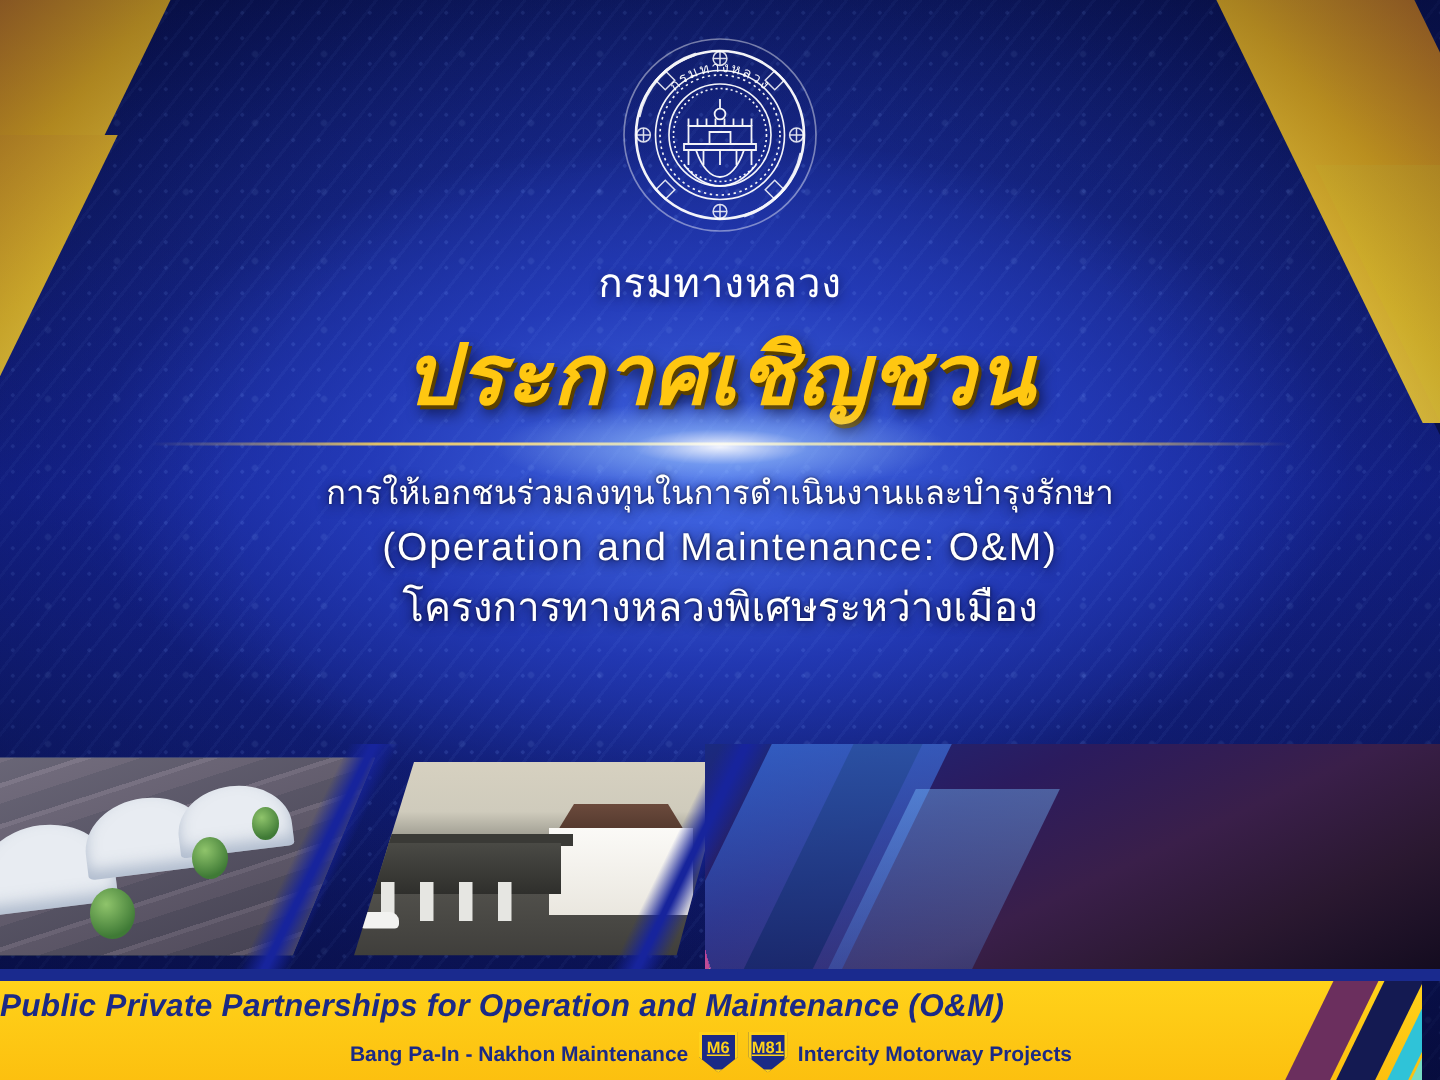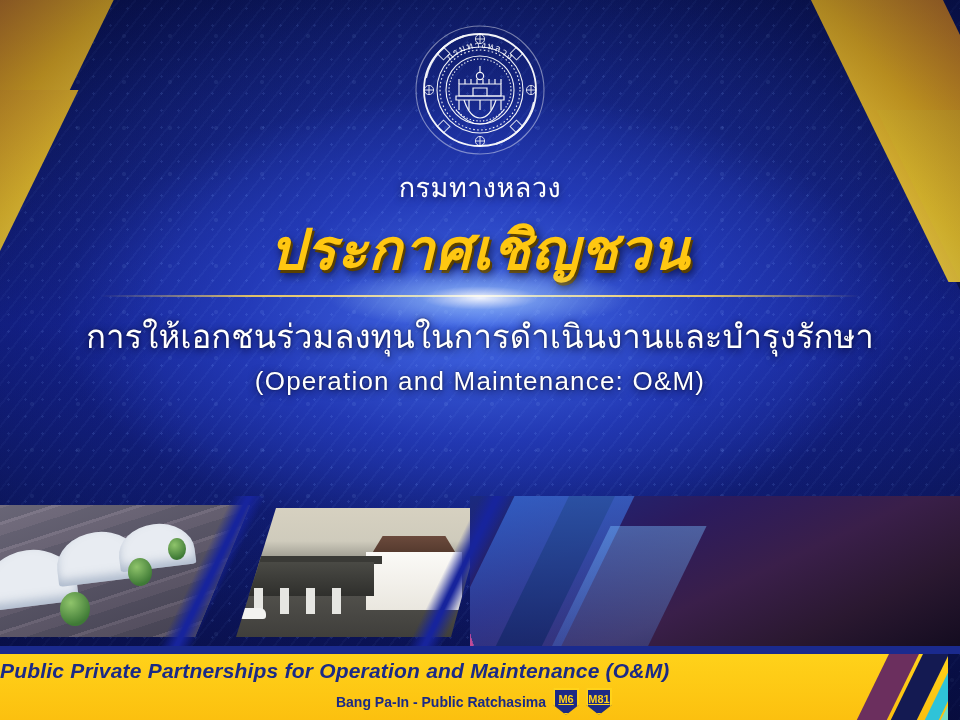--- a/index.html
+++ b/index.html
@@ -82,21 +82,21 @@
     background:radial-gradient(ellipse 210px 42px at 50% 50%, rgba(255,255,255,.92) 0%, rgba(180,220,255,.42) 28%, rgba(90,150,255,0) 72%);
   }
 
   
   .subs {
     position:absolute; left:0; right:0; top:312px; text-align:center; color:#fff;
   }
   .subs div {
     line-height:1.52; text-shadow:0 2px 8px rgba(0,0,40,.85), 0 0 2px rgba(0,0,0,.6);
   }
-  .s1 { font-size:33px; }
+  .s1 { font-size:22px; }
   .s2 { font-size:26px; letter-spacing:1.2px; }
   .s3 { font-size:27px; }
   .s4 { font-size:28px; }
 
   
   .photos { position:absolute; left:0; right:0; top:496px; height:150px; overflow:hidden; }
   .ph { position:absolute; top:0; height:150px; overflow:hidden; }
   .p1 { left:0; width:250px; clip-path:polygon(0 6%,100% 6%,78% 94%,0 94%); }
   .p1 .img {
     position:absolute; inset:0;
@@ -276,20 +276,21 @@
   </div>
 
   <div class="headline">ประกาศเชิญชวน</div>
 
   <div class="divider"></div>
   <div class="flare"></div>
 
   <div class="subs">
     <div class="s1">การให้เอกชนร่วมลงทุนในการดำเนินงานและบำรุงรักษา</div>
     <div class="s2">(Operation and Maintenance: O&amp;M)</div>
+    <div class="s3">โครงการทางหลวงพิเศษระหว่างเมือง</div>
   </div>
 
   <div class="photos">
     <div class="ph p1">
       <div class="img"></div>
       <div class="canopy c1"></div>
       <div class="canopy c2"></div>
       <div class="canopy c3"></div>
       <div class="tree t1"></div>
       <div class="tree t2"></div>
@@ -317,23 +318,24 @@
     </div>
 
     <div class="seam seam1"></div>
     <div class="seam seam2"></div>
   </div>
 
   <div class="navy-strip"></div>
   <div class="footer">
     <div class="f1">Public Private Partnerships for Operation and Maintenance (O&amp;M)</div>
     <div class="f2">
-      <span>Bang Pa-In - Public Ratchasima</span>
+      <span>Bang Pa-In - Nakhon Maintenance</span>
       <span class="shield">M6</span>
       <span class="shield">M81</span>
+      <span>Intercity Motorway Projects</span>
     </div>
     <div class="fc-right">
       <i class="fcr1"></i>
       <i class="fcr2"></i>
       <i class="fcr3"></i>
       <i class="fcr4"></i>
     </div>
   </div>
 
 </div>

